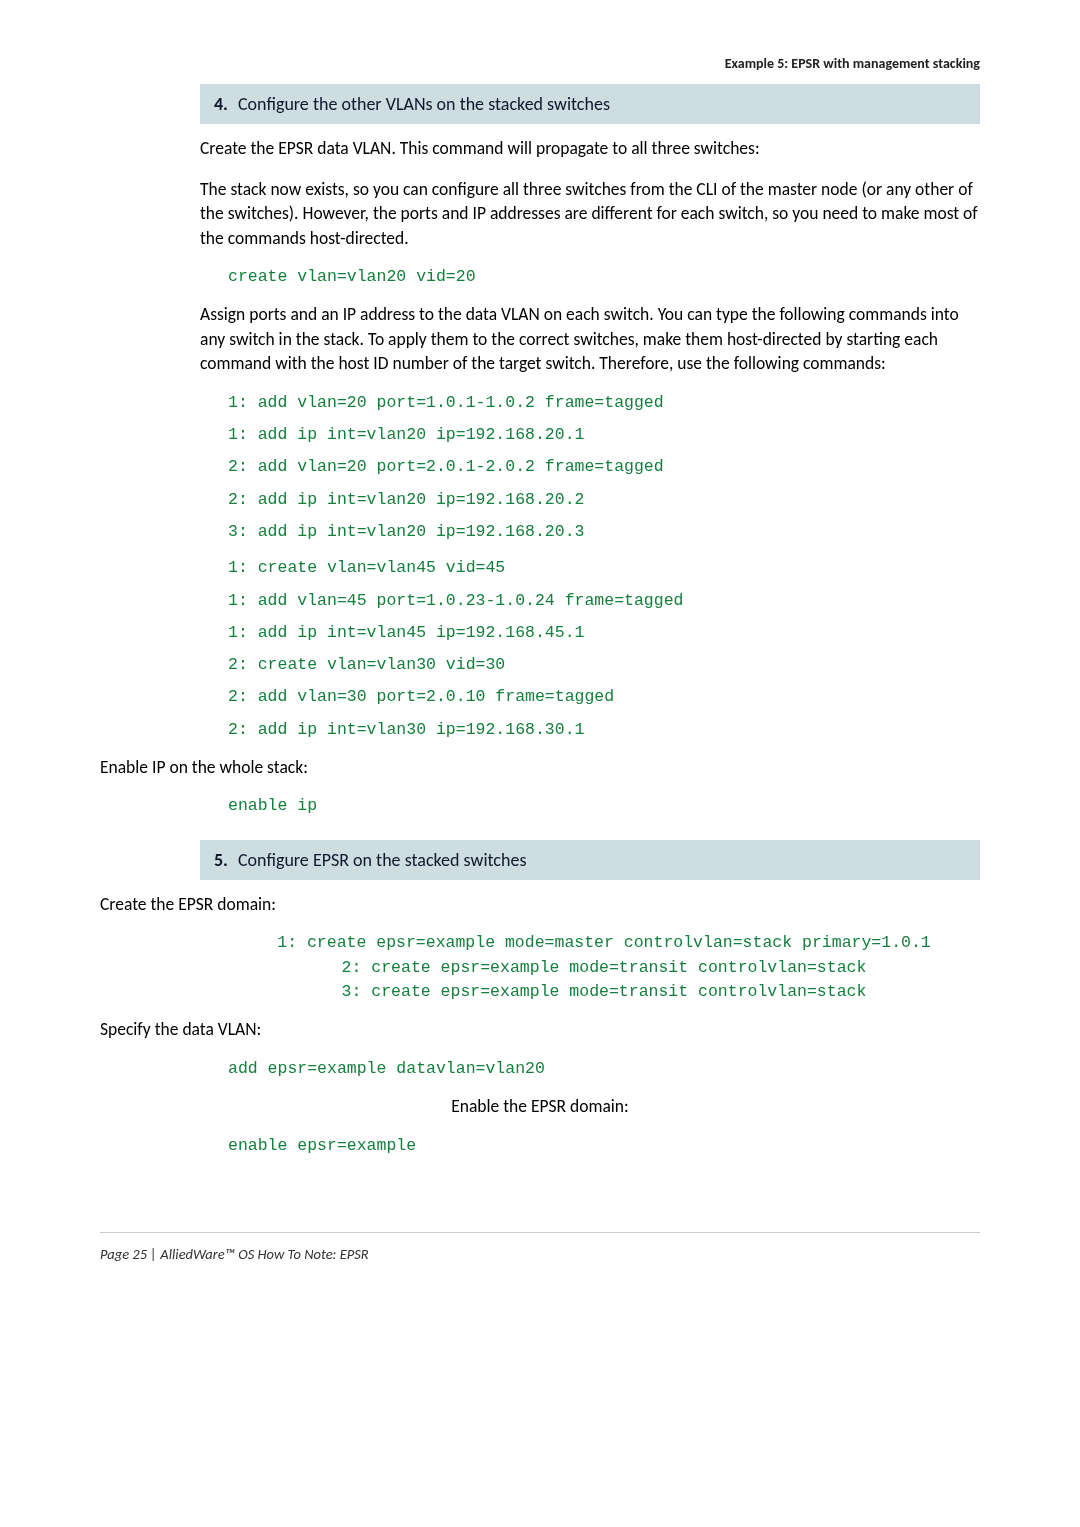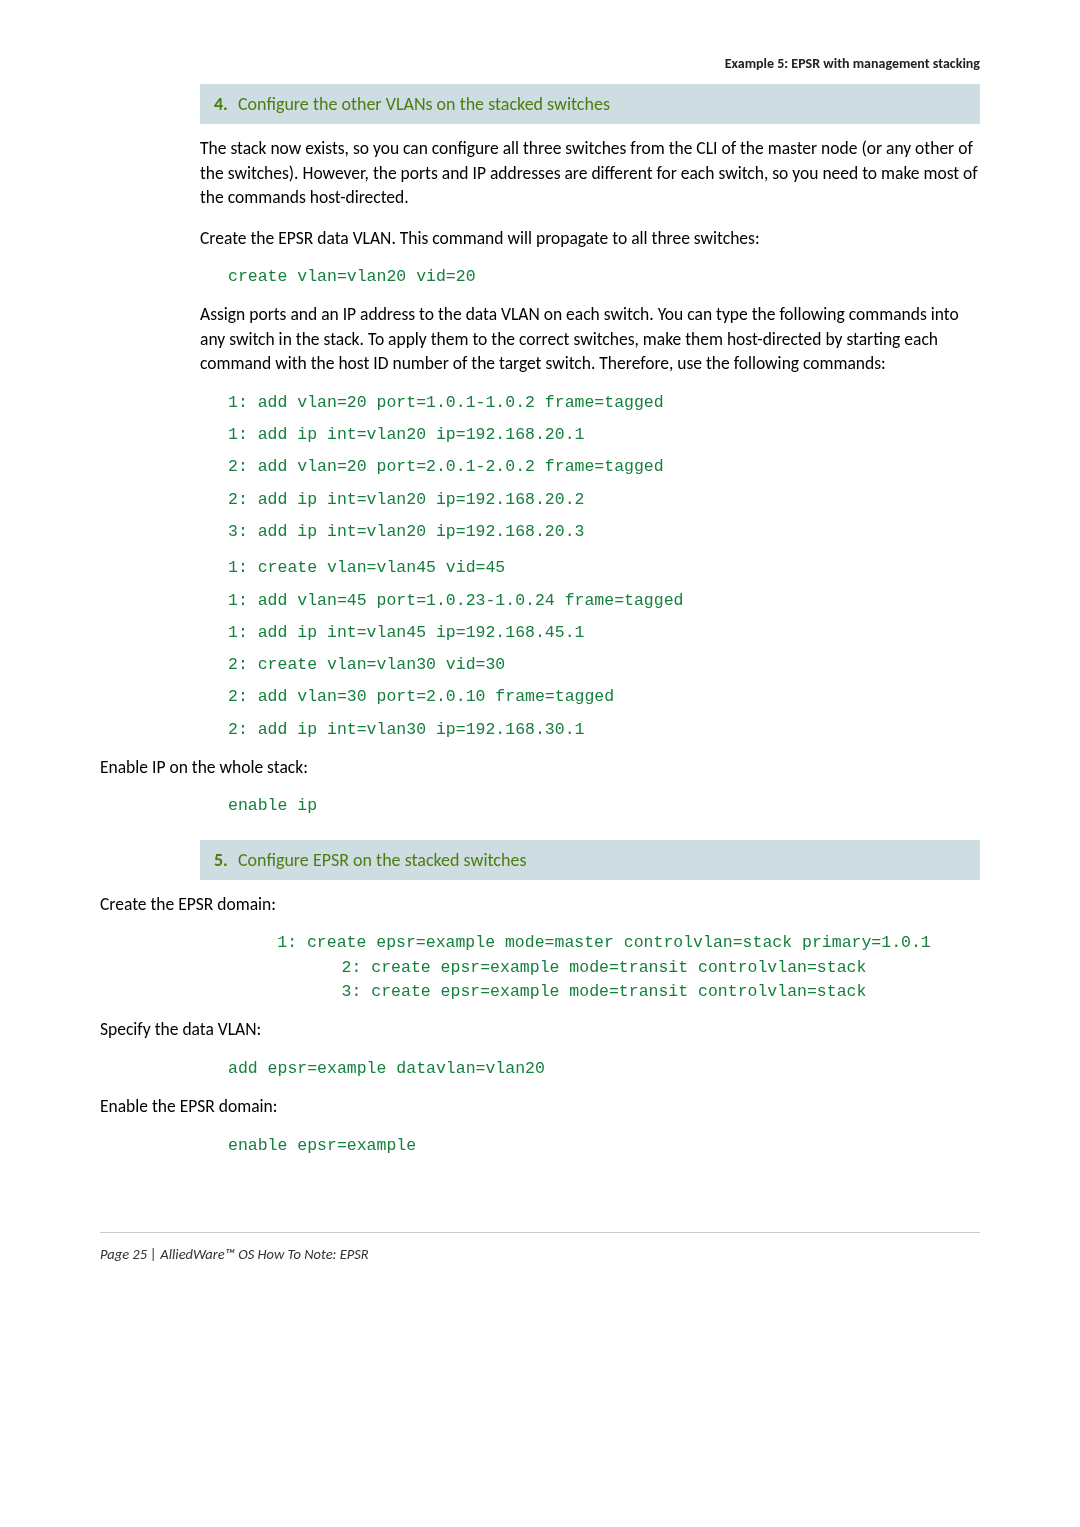--- a/index.html
+++ b/index.html
@@ -19,21 +19,21 @@
     font-size: 14px;
     color: #222;
   }
   .content {
     margin-left: 100px;
   }
   .step-bar {
     background: #cddde2;
     padding: 8px 14px;
     font-size: 18px;
-    color: #4d7c0f;
+    color: #0f172a;
     margin-bottom: 12px;
     margin-top: 10px;
   }
   .step-bar .num { font-weight: bold; margin-right: 10px; }
   .para {
     margin-bottom: 16px;
     font-size: 17.5px;
     line-height: 1.4;
   }
   .code-block {
@@ -57,22 +57,22 @@
 <body>
 
 <div class="header-right">Example 5: EPSR with management stacking</div>
 
 <div class="content">
 
   <div class="step-bar">
     <span class="num">4.</span><span>Configure the other VLANs on the stacked switches</span>
   </div>
 
+  <div class="para">Create the EPSR data VLAN. This command will propagate to all three switches:</div>
   <div class="para">The stack now exists, so you can configure all three switches from the CLI of the master node (or any other of the switches). However, the ports and IP addresses are different for each switch, so you need to make most of the commands host-directed.</div>
-  <div class="para">Create the EPSR data VLAN. This command will propagate to all three switches:</div>
 
   <div class="code-block">
     <div class="code-line">create vlan=vlan20 vid=20</div>
   </div>
 
   <div class="para">Assign ports and an IP address to the data VLAN on each switch. You can type the following commands into any switch in the stack. To apply them to the correct switches, make them host-directed by starting each command with the host ID number of the target switch. Therefore, use the following commands:</div>
 
   <div class="code-block">
     <div class="code-line">1: add vlan=20 port=1.0.1-1.0.2 frame=tagged</div>
     <div class="code-line">1: add ip int=vlan20 ip=192.168.20.1</div>
@@ -108,21 +108,21 @@
     <div class="code-line">2: create epsr=example mode=transit controlvlan=stack</div>
     <div class="code-line">3: create epsr=example mode=transit controlvlan=stack</div>
   </div>
 
   <div class="para" style="margin-left:-100px; margin-top:12px;">Specify the data VLAN:</div>
 
   <div class="code-block">
     <div class="code-line">add epsr=example datavlan=vlan20</div>
   </div>
 
-  <div class="para" style="margin-left:-100px;">Enable the EPSR domain:</div>
+  <div class="para" style="margin-left:-100px;text-align:center;">Enable the EPSR domain:</div>
 
   <div class="code-block">
     <div class="code-line">enable epsr=example</div>
   </div>
 
 </div>
 
 <div class="footer">Page 25 | AlliedWare™ OS How To Note: EPSR</div>
 
 </body></html>

